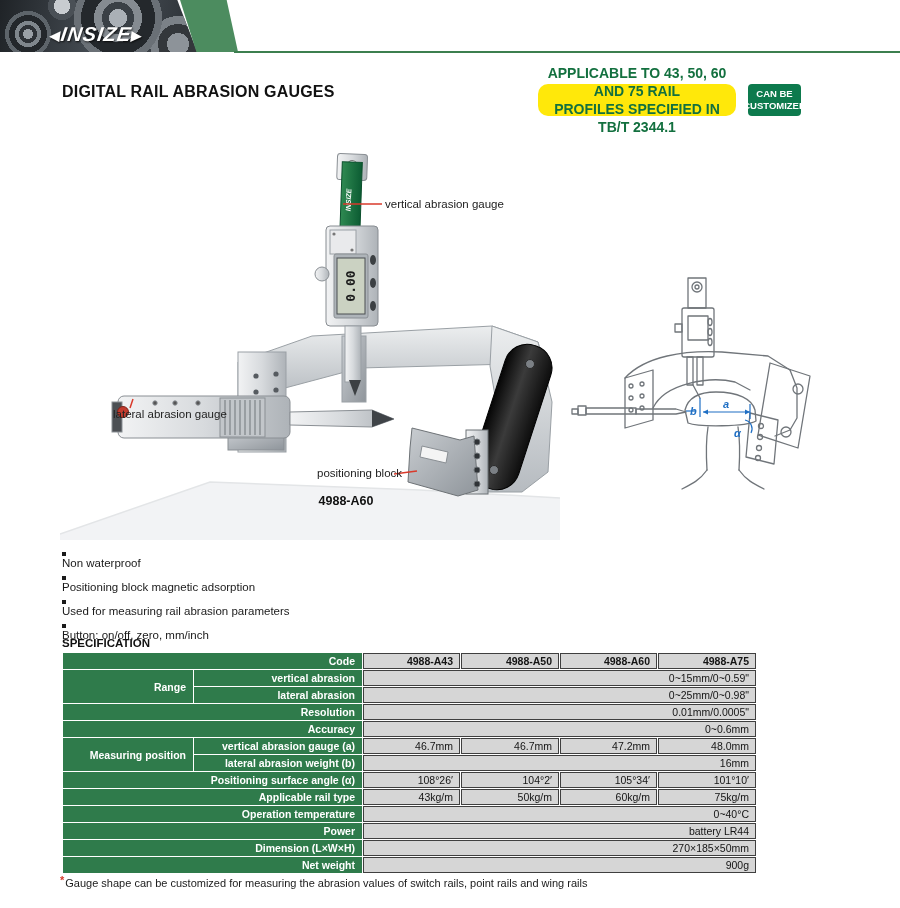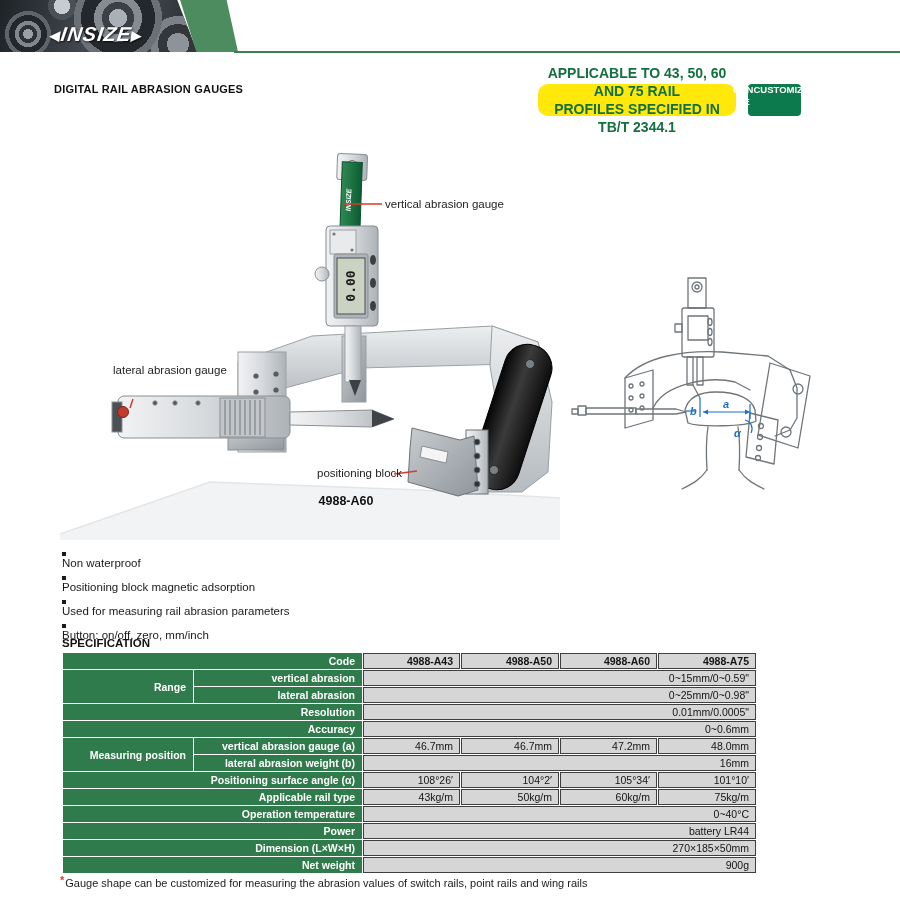--- a/index.html
+++ b/index.html
@@ -24,37 +24,37 @@
     color:#fff;font-weight:bold;font-style:italic;font-size:20px;letter-spacing:1px;
     transform:skewX(-8deg);text-shadow:1px 1px 2px rgba(0,0,0,.8);white-space:nowrap;
   }
   .logo .arr{font-size:13px;font-style:normal;vertical-align:1px;}
   .chevron{
     position:absolute;left:175px;top:0;width:63px;height:52px;background:#4C8C5F;
     clip-path:polygon(8% 0,82% 0,100% 100%,34% 100%);
   }
   .hdr-rule{position:absolute;left:234px;top:51px;width:666px;height:2px;background:#3C7F4F;}
   
-  .page-title{position:absolute;left:54px;top:83px;font-size:11px;font-weight:bold;letter-spacing:.2px;}
+  .page-title{position:absolute;left:62px;top:83px;font-size:16px;font-weight:bold;letter-spacing:.2px;}
   .badge-yellow{
     position:absolute;left:538px;top:84px;width:198px;height:32px;background:#FFE80A;border-radius:10px;
     color:#13703F;font-weight:bold;font-size:14px;line-height:1.3;text-align:center;
     display:flex;flex-direction:column;justify-content:center;
   }
   .badge-green{
     position:absolute;left:748px;top:84px;width:53px;height:32px;background:#0D7A4D;border-radius:4px;
     color:#fff;font-weight:bold;font-size:9.5px;line-height:1.3;text-align:center;
-    display:flex;flex-direction:row;justify-content:center;
+    display:flex;flex-direction:column;justify-content:center;align-items:center;
   }
   
   .product-svg{position:absolute;left:60px;top:140px;}
   .tech-svg{position:absolute;left:550px;top:258px;}
   .callout{position:absolute;font-size:11.5px;color:#222;white-space:nowrap;}
   .lbl-vertical{left:385px;top:198px;}
-  .lbl-lateral{left:84px;top:364px;padding-left:29px;}
+  .lbl-lateral{left:84px;top:408px;padding-left:29px;}
   .lbl-positioning{left:317px;top:467px;}
   .product-code{position:absolute;left:308px;top:494px;width:76px;text-align:center;font-size:12.5px;font-weight:bold;}
   
   .features{position:absolute;left:62px;top:547px;}
   .feat{display:flex;align-items:flex-start;font-size:11.5px;line-height:15px;color:#1a1a1a;flex-direction:column;}
   .sq{width:4px;height:4px;background:#1a1a1a;margin:5px 9px 0 0;flex:none;}
   
   .spec-heading{position:absolute;left:62px;top:637px;font-size:11.5px;font-weight:bold;}
   table.spec{
     position:absolute;left:62px;top:652px;width:695px;

